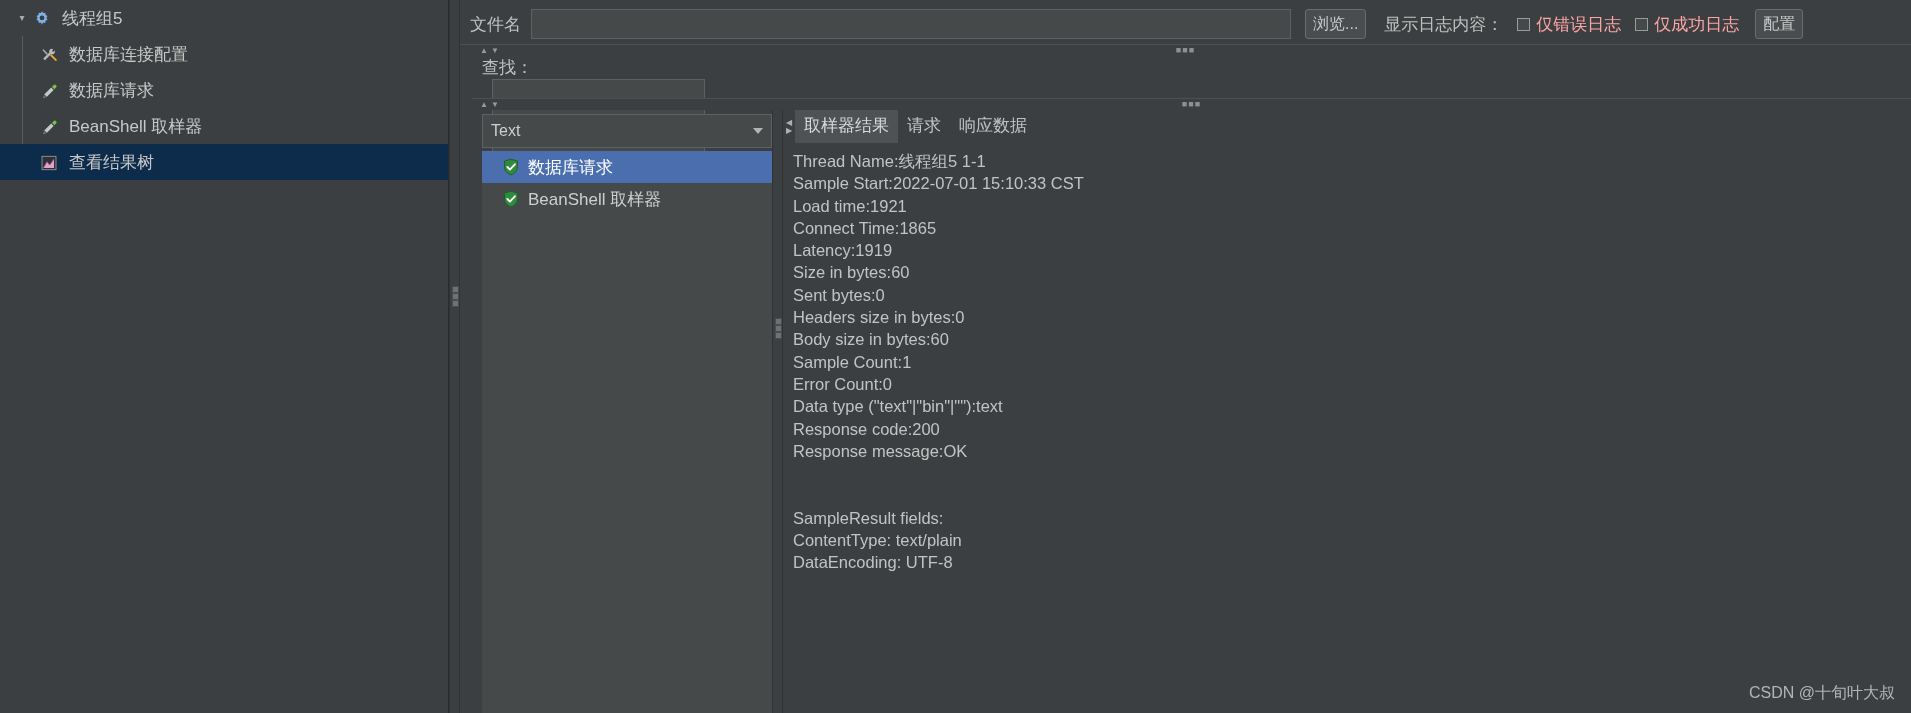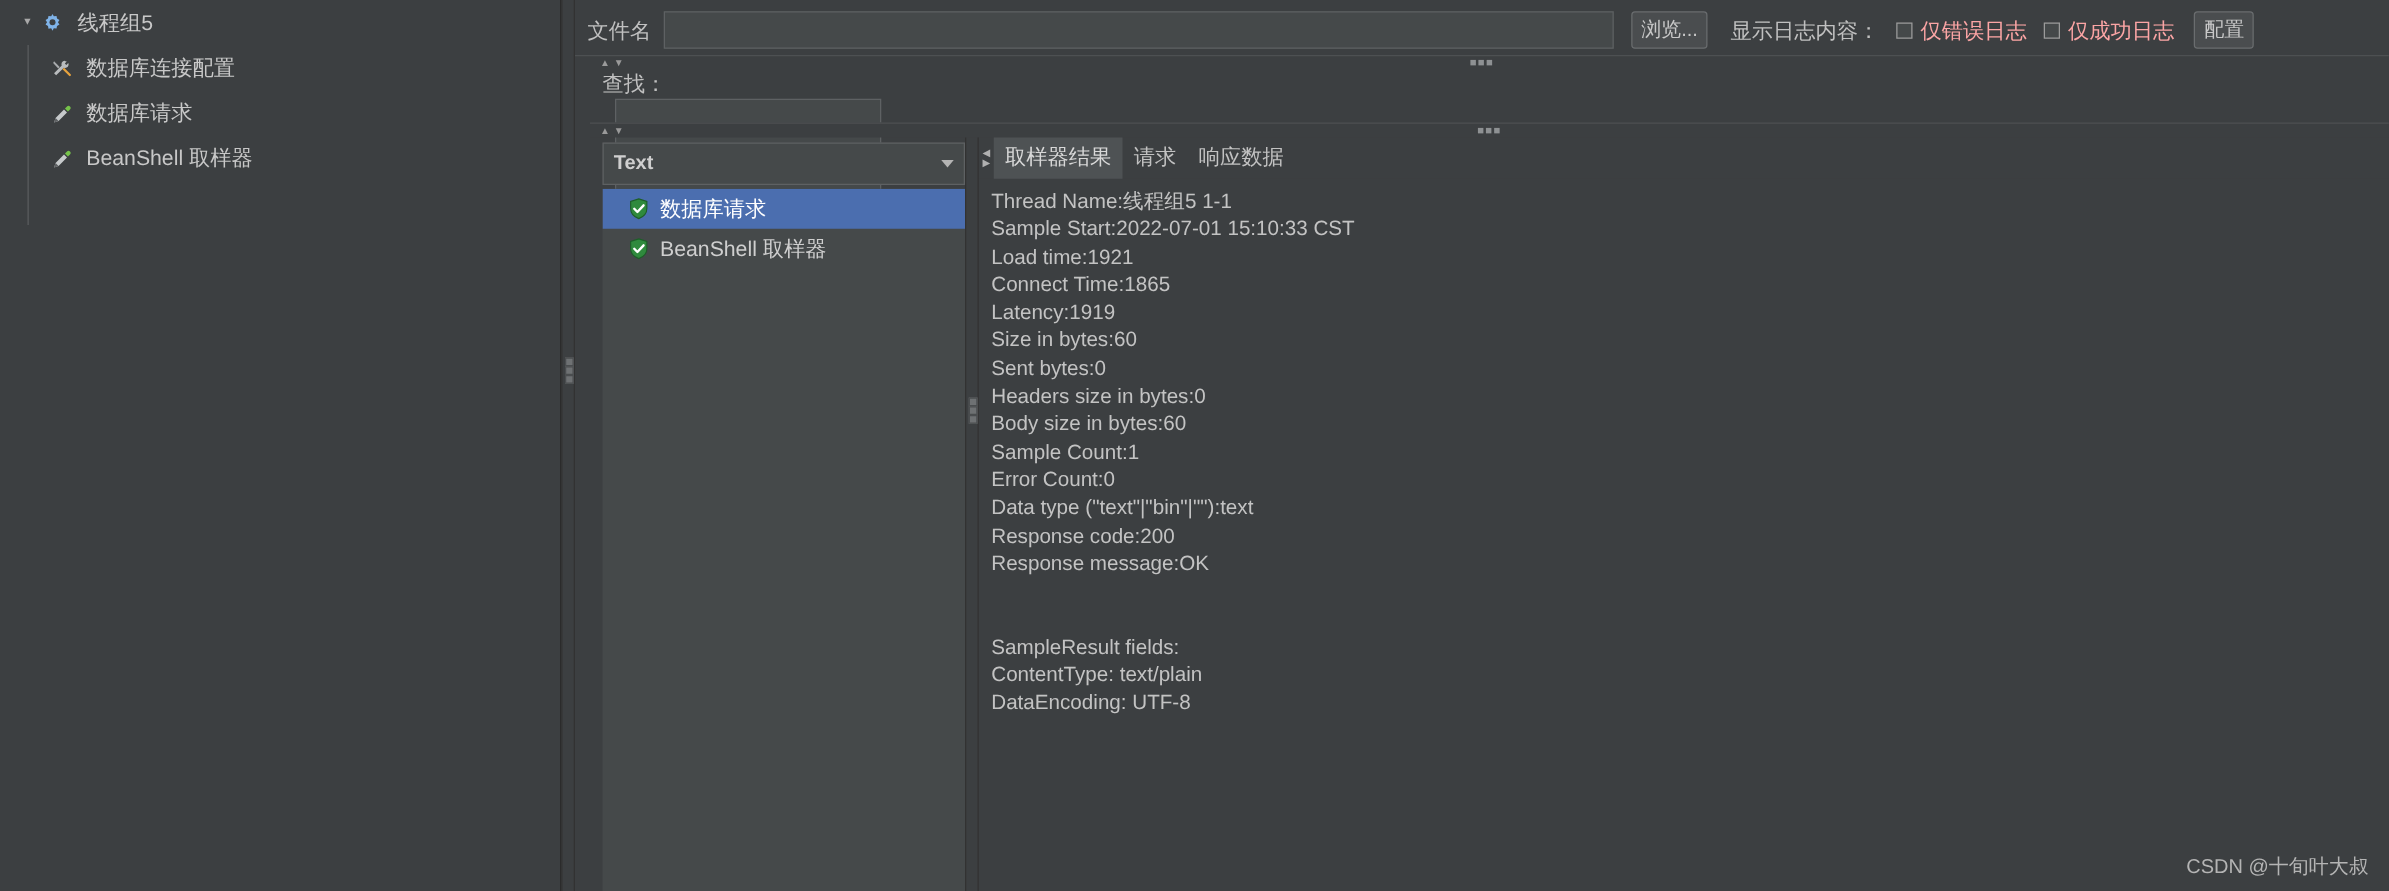--- a/index.html
+++ b/index.html
@@ -113,21 +113,21 @@
 
   
   .lower{flex:1 1 auto;display:flex;min-height:0;padding:0 0 0 22px;box-sizing:border-box;}
   .list-pane{
     width:290px;flex:0 0 290px;display:flex;flex-direction:column;min-width:0;
   }
   .combo{
     height:30px;background:#45494a;border:1px solid #5e6163;
     display:flex;align-items:center;justify-content:space-between;
     padding:16px 8px;box-sizing:border-box;color:#cfcfcf;font-size:16px;
-    cursor:pointer;margin:4px 0 3px 0;font-weight:bold;
+    cursor:pointer;margin:4px 0 3px 0;
   }
   .caret{border-left:5px solid transparent;border-right:5px solid transparent;border-top:6px solid #b4b4b4;}
   .result-list{
     flex:1 1 auto;background:#45494a;overflow:hidden;
     border:0;min-height:0;
   }
   .res-row{
     height:32px;display:flex;align-items:center;padding-left:20px;
     font-size:17px;color:#cfcfcf;white-space:nowrap;
   }
@@ -211,20 +211,30 @@
       <span class="ico">
         <svg class="ico-pen" viewBox="0 0 24 24">
           <path d="M20 4.2c-1-1-2.3-1-3.2 0L14.6 6.4l3.2 3.2 2.2-2.2c1-1 1-2.3 0-3.2z" fill="#76c34a"></path>
           <path d="M13.6 7.4l-9 9L3 21.2l4.8-1.6 9-9-3.2-3.2z" fill="#c6c9cb"></path>
           <path d="M3 21.2l4.8-1.6-3.2-3.2L3 21.2z" fill="#5d6062"></path>
         </svg>
       </span>
       <span class="tree-label">BeanShell 取样器</span>
     </div>
 
+    <div class="tree-row child selected">
+      <span class="ico">
+        <svg class="ico-chart" viewBox="0 0 24 24">
+          <rect x="1.5" y="2" width="21" height="20" fill="#2f3234" stroke="#8f9294" stroke-width="1.4"></rect>
+          <path d="M3.5 19.5L9 10l4 5 6.5-9v13.5z" fill="#e79fd0"></path>
+          <path d="M3.5 19.5L9 10l4 5 6.5-9" fill="none" stroke="#8d4f8a" stroke-width="1.2"></path>
+        </svg>
+      </span>
+      <span class="tree-label">查看结果树</span>
+    </div>
   </div>
 
   <div class="main-splitter">
     <span class="grip" style="top:286px"></span>
     <span class="grip" style="top:293px"></span>
     <span class="grip" style="top:300px"></span>
   </div>
 
   <div class="right-pane">
 

